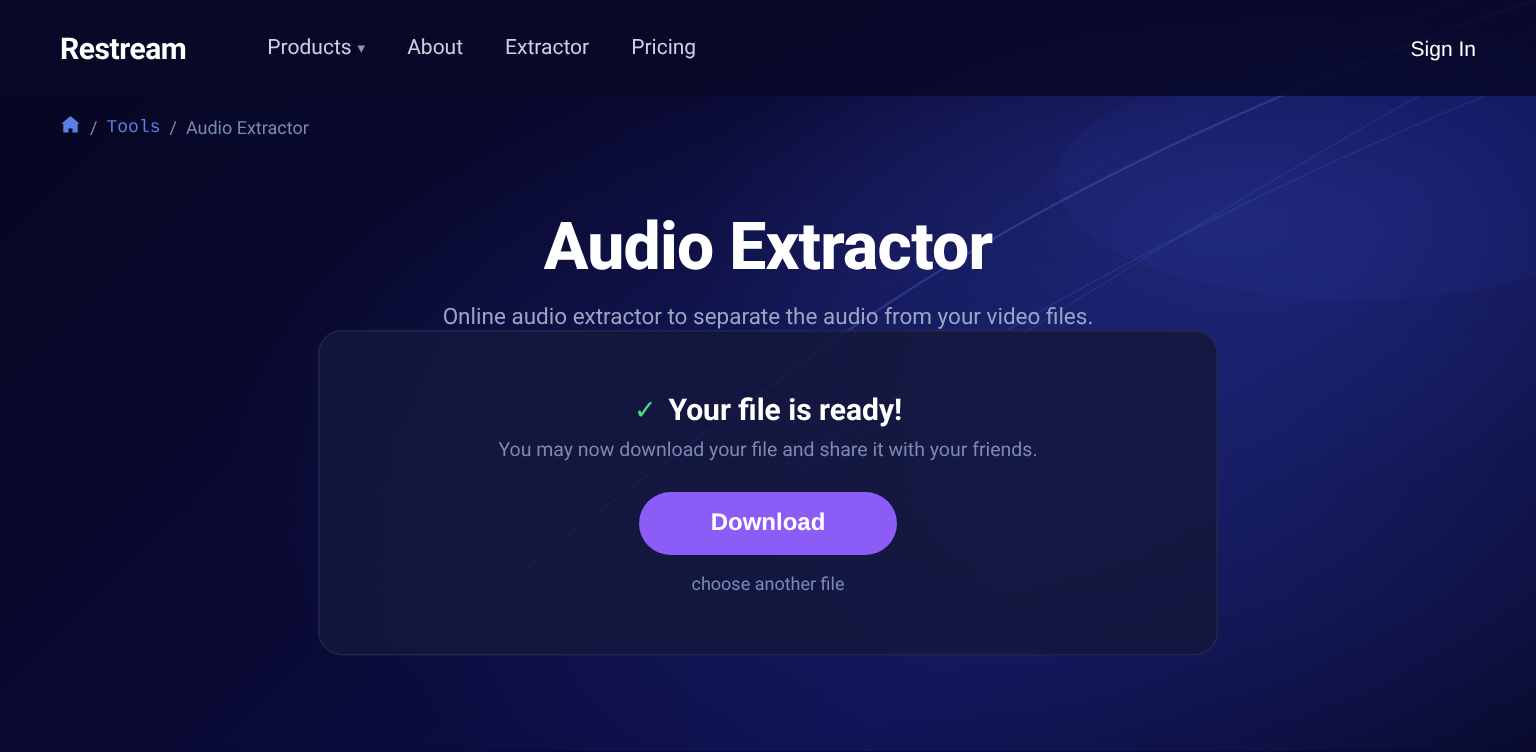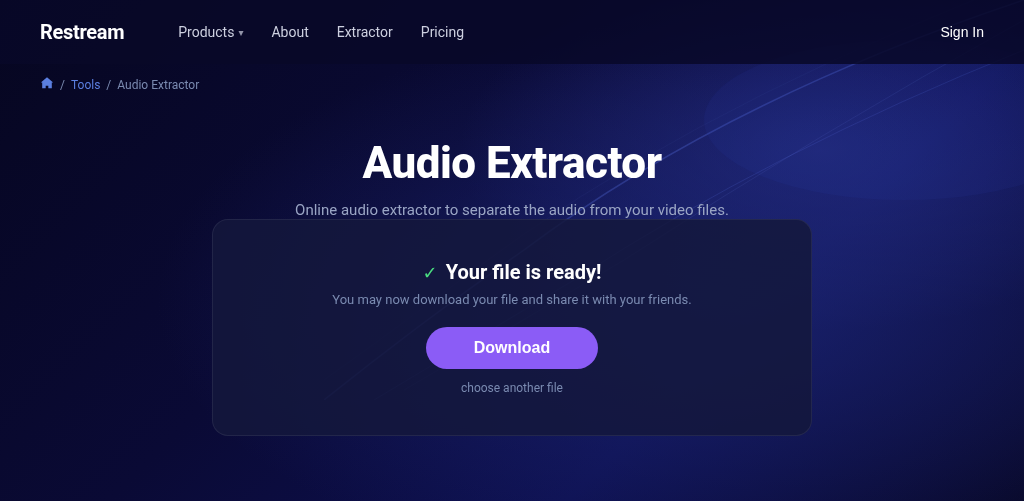--- a/index.html
+++ b/index.html
@@ -114,21 +114,21 @@
       position: relative;
       z-index: 10;
       display: flex;
       align-items: center;
       gap: 6px;
       padding: 12px 40px;
       font-size: 12px;
       color: #7a8ab0;
     }
 
-    .breadcrumb a { color: #5b7fe0; text-decoration: none; }
+    .breadcrumb a { color: #5b7fe0; text-decoration: none; font-family: Liberation Mono, monospace; }
     .breadcrumb .sep { color: #7a8ab0; }
     .breadcrumb .current { color: #7a8ab0; }
 
     .home-icon-small {
       width: 14px;
       height: 14px;
       display: inline-flex;
       align-items: center;
     }
 

